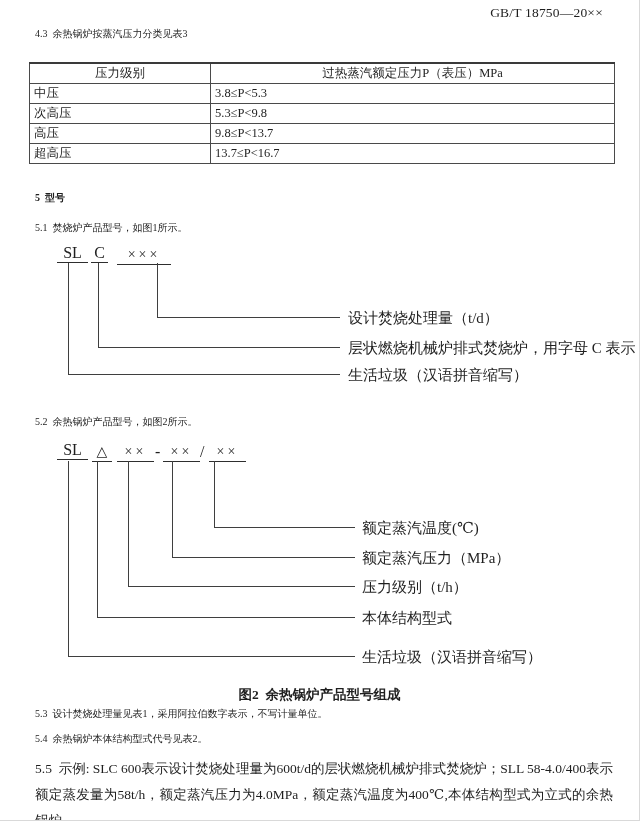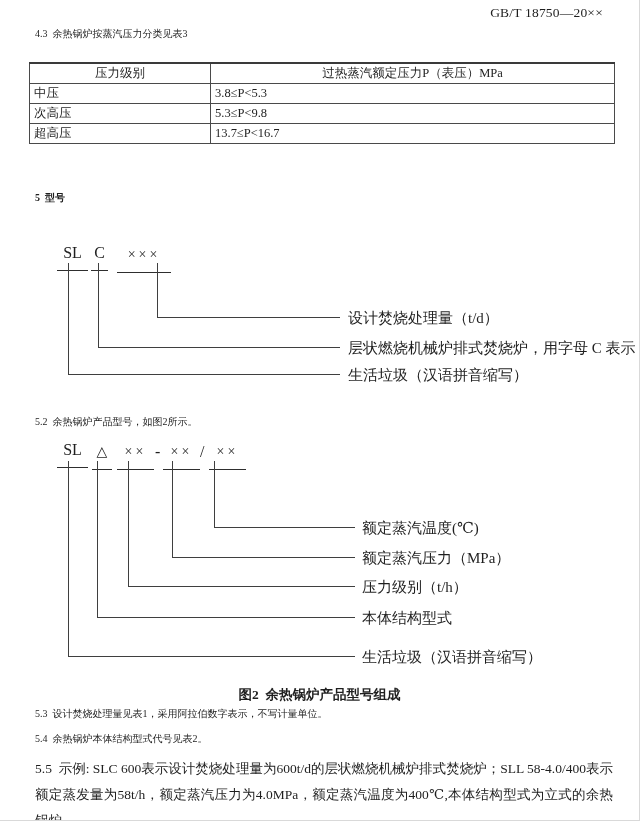--- a/index.html
+++ b/index.html
@@ -43,21 +43,21 @@
   table.press-table th, table.press-table td {
     border: 1px solid #4a4a4a;
     height: 20px; vertical-align: middle;
     font-size: 12.5px; font-weight: normal; padding: 0 4px;
   }
   table.press-table .col-level { width: 181px; }
   .model-part {
     position: absolute;
     font-size: 16px; text-align: center;
     border-bottom: 1px solid #2e2e2e;
-    padding-bottom: 9px; line-height: 16px;
+    padding-bottom: 1px; line-height: 16px;
   }
   .model-sep {
     position: absolute;
     font-size: 16px; line-height: 16px;
   }
   .xx { letter-spacing: 3px; font-size: 14px; padding-top: 2px; }
   .conn {
     position: absolute;
     border-left: 1px solid #3f3f3f;
     border-bottom: 1px solid #3f3f3f;
@@ -90,28 +90,33 @@
       </tr>
       <tr>
         <td>中压</td>
         <td>3.8≤P&lt;5.3</td>
       </tr>
       <tr>
         <td>次高压</td>
         <td>5.3≤P&lt;9.8</td>
       </tr>
       <tr>
+        <td>高压</td>
+        <td>9.8≤P&lt;13.7</td>
+      </tr>
+      <tr>
         <td>超高压</td>
         <td>13.7≤P&lt;16.7</td>
       </tr>
     </tbody>
   </table>
 
   <div class="clause-heading" style="top:191px;">5  型号</div>
 
+  <p class="para" style="top:221px;">5.1  焚烧炉产品型号，如图1所示。</p>
 
   <div>
     <span class="model-part" style="left:57px; top:245px; width:31px;">SL</span>
     <span class="model-part" style="left:91px; top:245px; width:17px;">C</span>
     <span class="model-part xx" style="left:117px; top:245px; width:54px;">×××</span>
 
     <div class="conn" style="left:157px; top:263px; width:183px; height:55px;"></div>
     <div class="conn" style="left:98px;  top:263px; width:242px; height:85px;"></div>
     <div class="conn" style="left:68px;  top:263px; width:272px; height:112px;"></div>
 

